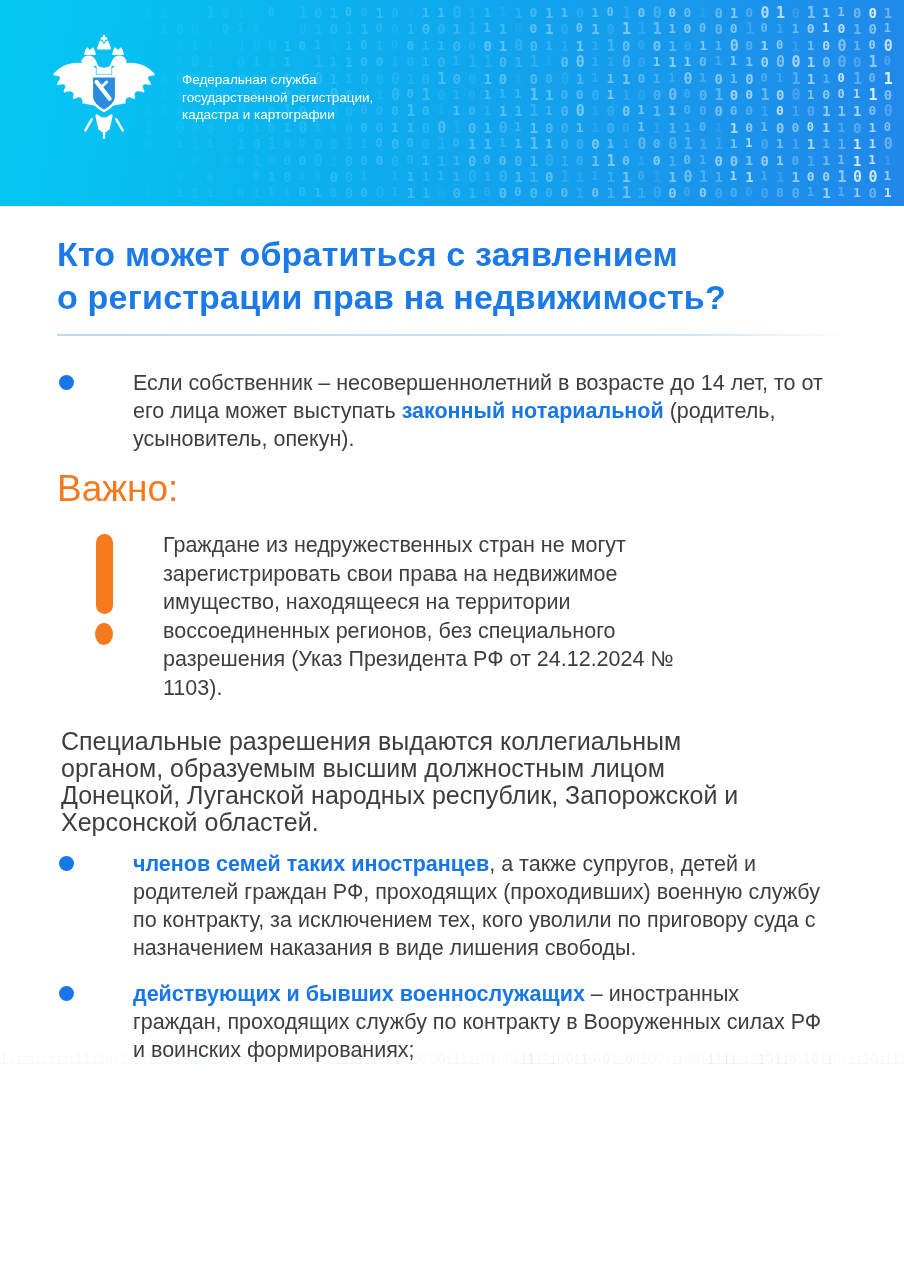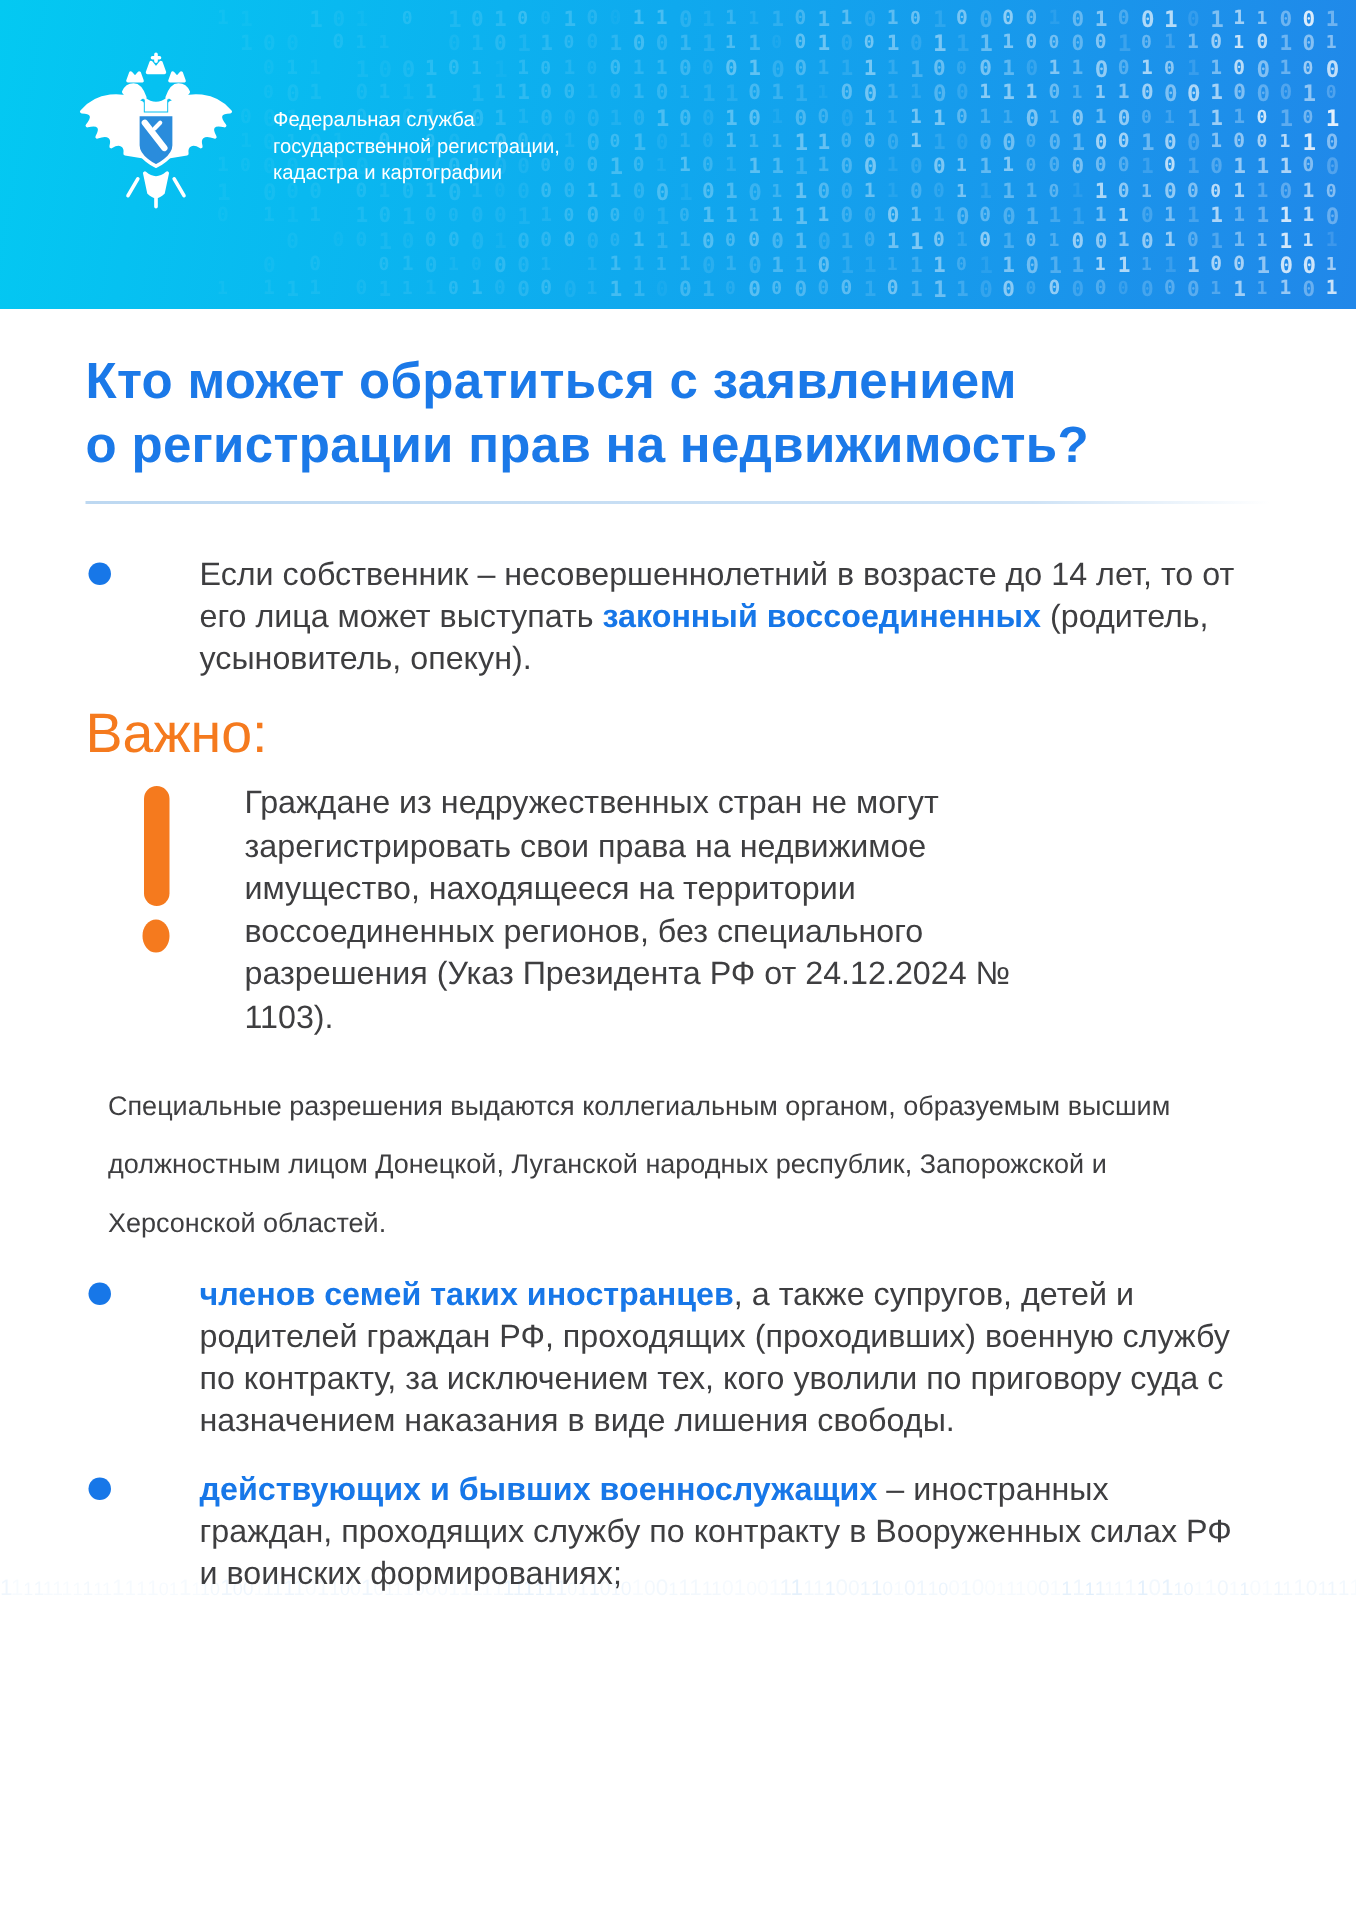--- a/index.html
+++ b/index.html
@@ -49,27 +49,27 @@
   }
   ul.bullets li:last-child{margin-bottom:0}
   ul.bullets .dot{
     position:absolute;left:2px;top:6px;width:15px;height:15px;border-radius:50%;
     background:var(--accent);
   }
   .li-text{margin:0;max-width:700px}
   .accent{color:var(--accent);font-weight:bold}
 
   .important-label{margin:14px 0 0;color:var(--orange);font-size:37px;font-weight:normal;line-height:1.2}
-  .important{display:flex;margin-top:10px;padding-left:38px}
+  .important{display:flex;margin-top:20px;padding-left:38px}
   .excl{flex:0 0 17px;display:flex;flex-direction:column;align-items:center;padding-top:3px}
   .excl .bar{width:17px;height:80px;border-radius:9px;background:var(--orange)}
   .excl .ball{width:18px;height:22px;border-radius:50%;background:var(--orange);margin-top:9px}
   .important-text{margin:0 0 0 50px;font-size:21.5px;line-height:28.5px;max-width:560px}
 
-  .para{margin:26px 15px 0;font-size:18px;line-height:39px;max-width:720px}
+  .para{margin:26px 4px 0;font-size:25px;line-height:27px;max-width:720px}
   .exception-heading{margin:26px 0 0;color:var(--accent);font-size:21.5px;font-weight:bold}
 
   .binary-bottom{position:absolute;left:0;top:1050px;width:780px;height:230px;z-index:0;pointer-events:none}
 </style>
 </head>
 <body>
 
 <div class="page">
 
   <header class="hero">
@@ -653,21 +653,21 @@
   </header>
 
   <main>
     <h1 class="title">Кто может обратиться с заявлением
 о регистрации прав на недвижимость?</h1>
     <hr class="divider">
 
     <ul class="bullets" id="bullets-top">
         <li>
           <span class="dot"></span>
-          <p class="li-text"><span>Если собственник – несовершеннолетний в возрасте до 14 лет, то от его лица может выступать </span><span class="accent">законный воссоединенных</span><span> (родитель, усыновитель, опекун).</span></p>
+          <p class="li-text"><span>Если собственник – несовершеннолетний в возрасте до 14 лет, то от его лица может выступать </span><span class="accent">законный нотариальной</span><span> (родитель, усыновитель, опекун).</span></p>
         </li>
       </ul>
 
     <h2 class="important-label">Важно:</h2>
 
     <div class="important">
       <div class="excl">
         <span class="bar"></span>
         <span class="ball"></span>
       </div>

